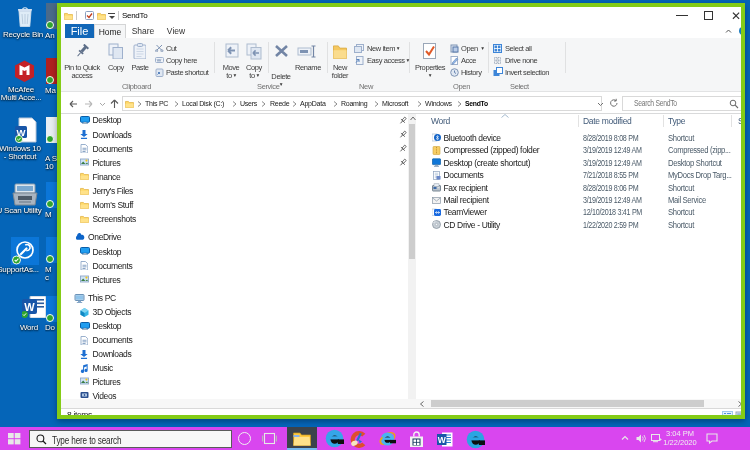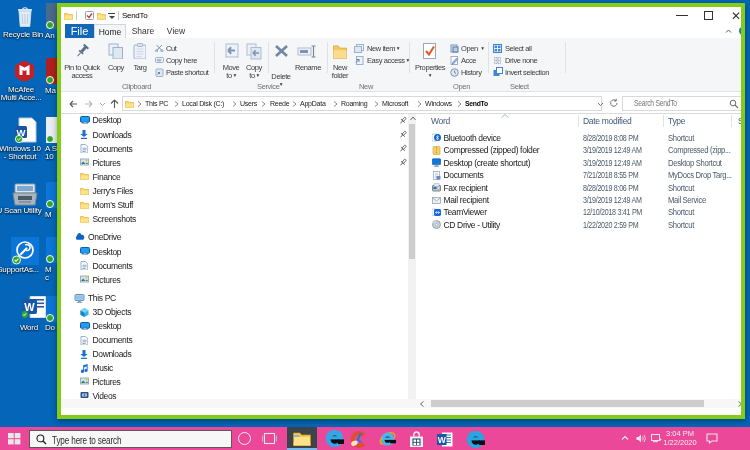--- a/index.html
+++ b/index.html
@@ -75,21 +75,21 @@
   </div>
 <div class="ab dlbl" style="left:-2px;top:324px;width:62px">Word</div>
 <div class="ab" style="left:46px;top:3px;width:11px;height:26px;background:#4a6a8a"></div>
 <div class="ab" style="left:46px;top:21px;width:8px;height:8px;border-radius:50%;background:#2fa52f;border:1px solid #fff"></div>
 <div class="ab dlbl" style="left:45px;top:32px;width:12px;overflow:hidden;text-align:left">An</div>
 <div class="ab" style="left:46px;top:58px;width:11px;height:26px;background:#b02020"></div>
 <div class="ab" style="left:46px;top:76px;width:8px;height:8px;border-radius:50%;background:#2fa52f;border:1px solid #fff"></div>
 <div class="ab dlbl" style="left:45px;top:87px;width:12px;overflow:hidden;text-align:left">Ma</div>
 <div class="ab" style="left:46px;top:117px;width:11px;height:26px;background:#e8eef4"></div>
 <div class="ab" style="left:46px;top:135px;width:8px;height:8px;border-radius:50%;background:#2fa52f;border:1px solid #fff"></div>
-<div class="ab dlbl" style="left:45px;top:145px;width:12px;overflow:hidden;text-align:left">A S<br>10</div>
+<div class="ab dlbl" style="left:45px;top:155px;width:12px;overflow:hidden;text-align:left">A S<br>10</div>
 <div class="ab" style="left:46px;top:182px;width:11px;height:26px;background:#0b76d8"></div>
 <div class="ab" style="left:46px;top:200px;width:8px;height:8px;border-radius:50%;background:#2fa52f;border:1px solid #fff"></div>
 <div class="ab dlbl" style="left:45px;top:211px;width:12px;overflow:hidden;text-align:left">M</div>
 <div class="ab" style="left:46px;top:237px;width:11px;height:26px;background:#0b76d8"></div>
 <div class="ab" style="left:46px;top:255px;width:8px;height:8px;border-radius:50%;background:#2fa52f;border:1px solid #fff"></div>
 <div class="ab dlbl" style="left:45px;top:266px;width:12px;overflow:hidden;text-align:left">M<br>c</div>
 <div class="ab" style="left:46px;top:296px;width:11px;height:26px;background:#0b76d8"></div>
 <div class="ab" style="left:46px;top:314px;width:8px;height:8px;border-radius:50%;background:#2fa52f;border:1px solid #fff"></div>
 <div class="ab dlbl" style="left:45px;top:324px;width:12px;overflow:hidden;text-align:left">Do</div>
 <div class="ab" style="left:57px;top:3px;width:688px;height:416px;background:#fff;border:4px solid #84cc16;box-shadow:0 2px 6px rgba(0,0,0,.35);overflow:hidden">
@@ -155,21 +155,21 @@
         </svg>
       </div>
 <div class="ab rbt" style="left:44px;top:26px;width:22px">Copy</div>
 <div class="ab" style="left:72px;top:5px">
         <svg width="13" height="16" viewBox="0 0 13 16" style="">
           <rect x="1" y="2" width="12" height="14" rx="1" fill="#eef2f8" stroke="#9eb0cc"></rect>
           <rect x="4.5" y="0.5" width="5" height="3" rx="0.8" fill="#dfe7f2" stroke="#9eb0cc"></rect>
           <path d="M3.5 6 h7 M3.5 8.5 h7 M3.5 11 h7 M3.5 13.5 h5" stroke="#c3cfdf" stroke-width="0.8"></path>
         </svg>
       </div>
-<div class="ab rbt" style="left:68px;top:26px;width:22px">Targ</div>
+<div class="ab rbt" style="left:68px;top:26px;width:22px">Paste</div>
 <div class="ab" style="left:94px;top:6px">
         <svg width="9" height="8" viewBox="0 0 9 8" style="">
           <path d="M1.5 1 L7 6.5 M7 1 L1.5 6.5" stroke="#7e93b3" stroke-width="1"></path>
           <circle cx="1.6" cy="6.8" r="1.1" fill="none" stroke="#7e93b3" stroke-width="0.8"></circle>
           <circle cx="6.9" cy="6.8" r="1.1" fill="none" stroke="#7e93b3" stroke-width="0.8"></circle>
         </svg>
       </div>
       <div class="ab rbt" style="left:105px;top:7px">Cut</div>
 <div class="ab" style="left:94px;top:18px">
         <svg width="9" height="8" viewBox="0 0 9 8" style="">
@@ -696,22 +696,36 @@
       <svg width="6" height="6">
         <path d="M4.5 0.5 L1.5 3 L4.5 5.5" stroke="#6a6a6a" fill="none"></path>
       </svg>
     </div>
 <div class="ab" style="left:676px;top:394px">
       <svg width="6" height="6">
         <path d="M1.5 0.5 L4.5 3 L1.5 5.5" stroke="#6a6a6a" fill="none"></path>
       </svg>
     </div>
 <div class="ab" style="left:370px;top:393px;width:273px;height:7px;background:#cdcdcd"></div>
+<div class="ab" style="left:0;top:401px;width:686px;height:13px;background:#fff;border-top:1px solid #d9d9d9">
+<div class="ab tx" style="left:6px;top:1.5px">8 items</div>
+<div class="ab" style="left:661px;top:1.5px;width:11px;height:10px;border:1px solid #9ec8ec;background:#e4f1fb">
+        <svg width="9" height="8">
+          <path d="M1 1.5 h2 M4 1.5 h4 M1 4 h2 M4 4 h4 M1 6.5 h2 M4 6.5 h4" stroke="#3d85d8" stroke-width="0.9"></path>
+        </svg>
+      </div>
+<div class="ab" style="left:674px;top:1.5px;width:11px;height:10px">
+        <svg width="11" height="10">
+          <rect x="1" y="1" width="9" height="7" fill="#dfe7f0" stroke="#98a8b8"></rect>
+          <rect x="2.2" y="2.2" width="4" height="4.5" fill="#98b8d8"></rect>
+        </svg>
+      </div>
 </div>
-<div class="ab" style="left:0;top:427px;width:750px;height:23px;background:#ec4899">
+</div>
+<div class="ab" style="left:0;top:427px;width:750px;height:23px;background:#d946ef">
 <div class="ab" style="left:8px;top:6px">
       <svg width="13" height="12">
         <rect x="0" y="0" width="5.7" height="5.2" fill="#e8e8e8"></rect>
         <rect x="6.7" y="0" width="5.7" height="5.2" fill="#e8e8e8"></rect>
         <rect x="0" y="6.2" width="5.7" height="5.2" fill="#e8e8e8"></rect>
         <rect x="6.7" y="6.2" width="5.7" height="5.2" fill="#e8e8e8"></rect>
       </svg>
     </div>
 <div class="ab" style="left:29px;top:3px;width:203px;height:18px;background:#f7f7f7;border:1px solid #5a5a5a"></div>
 <div class="ab" style="left:36px;top:7px">

